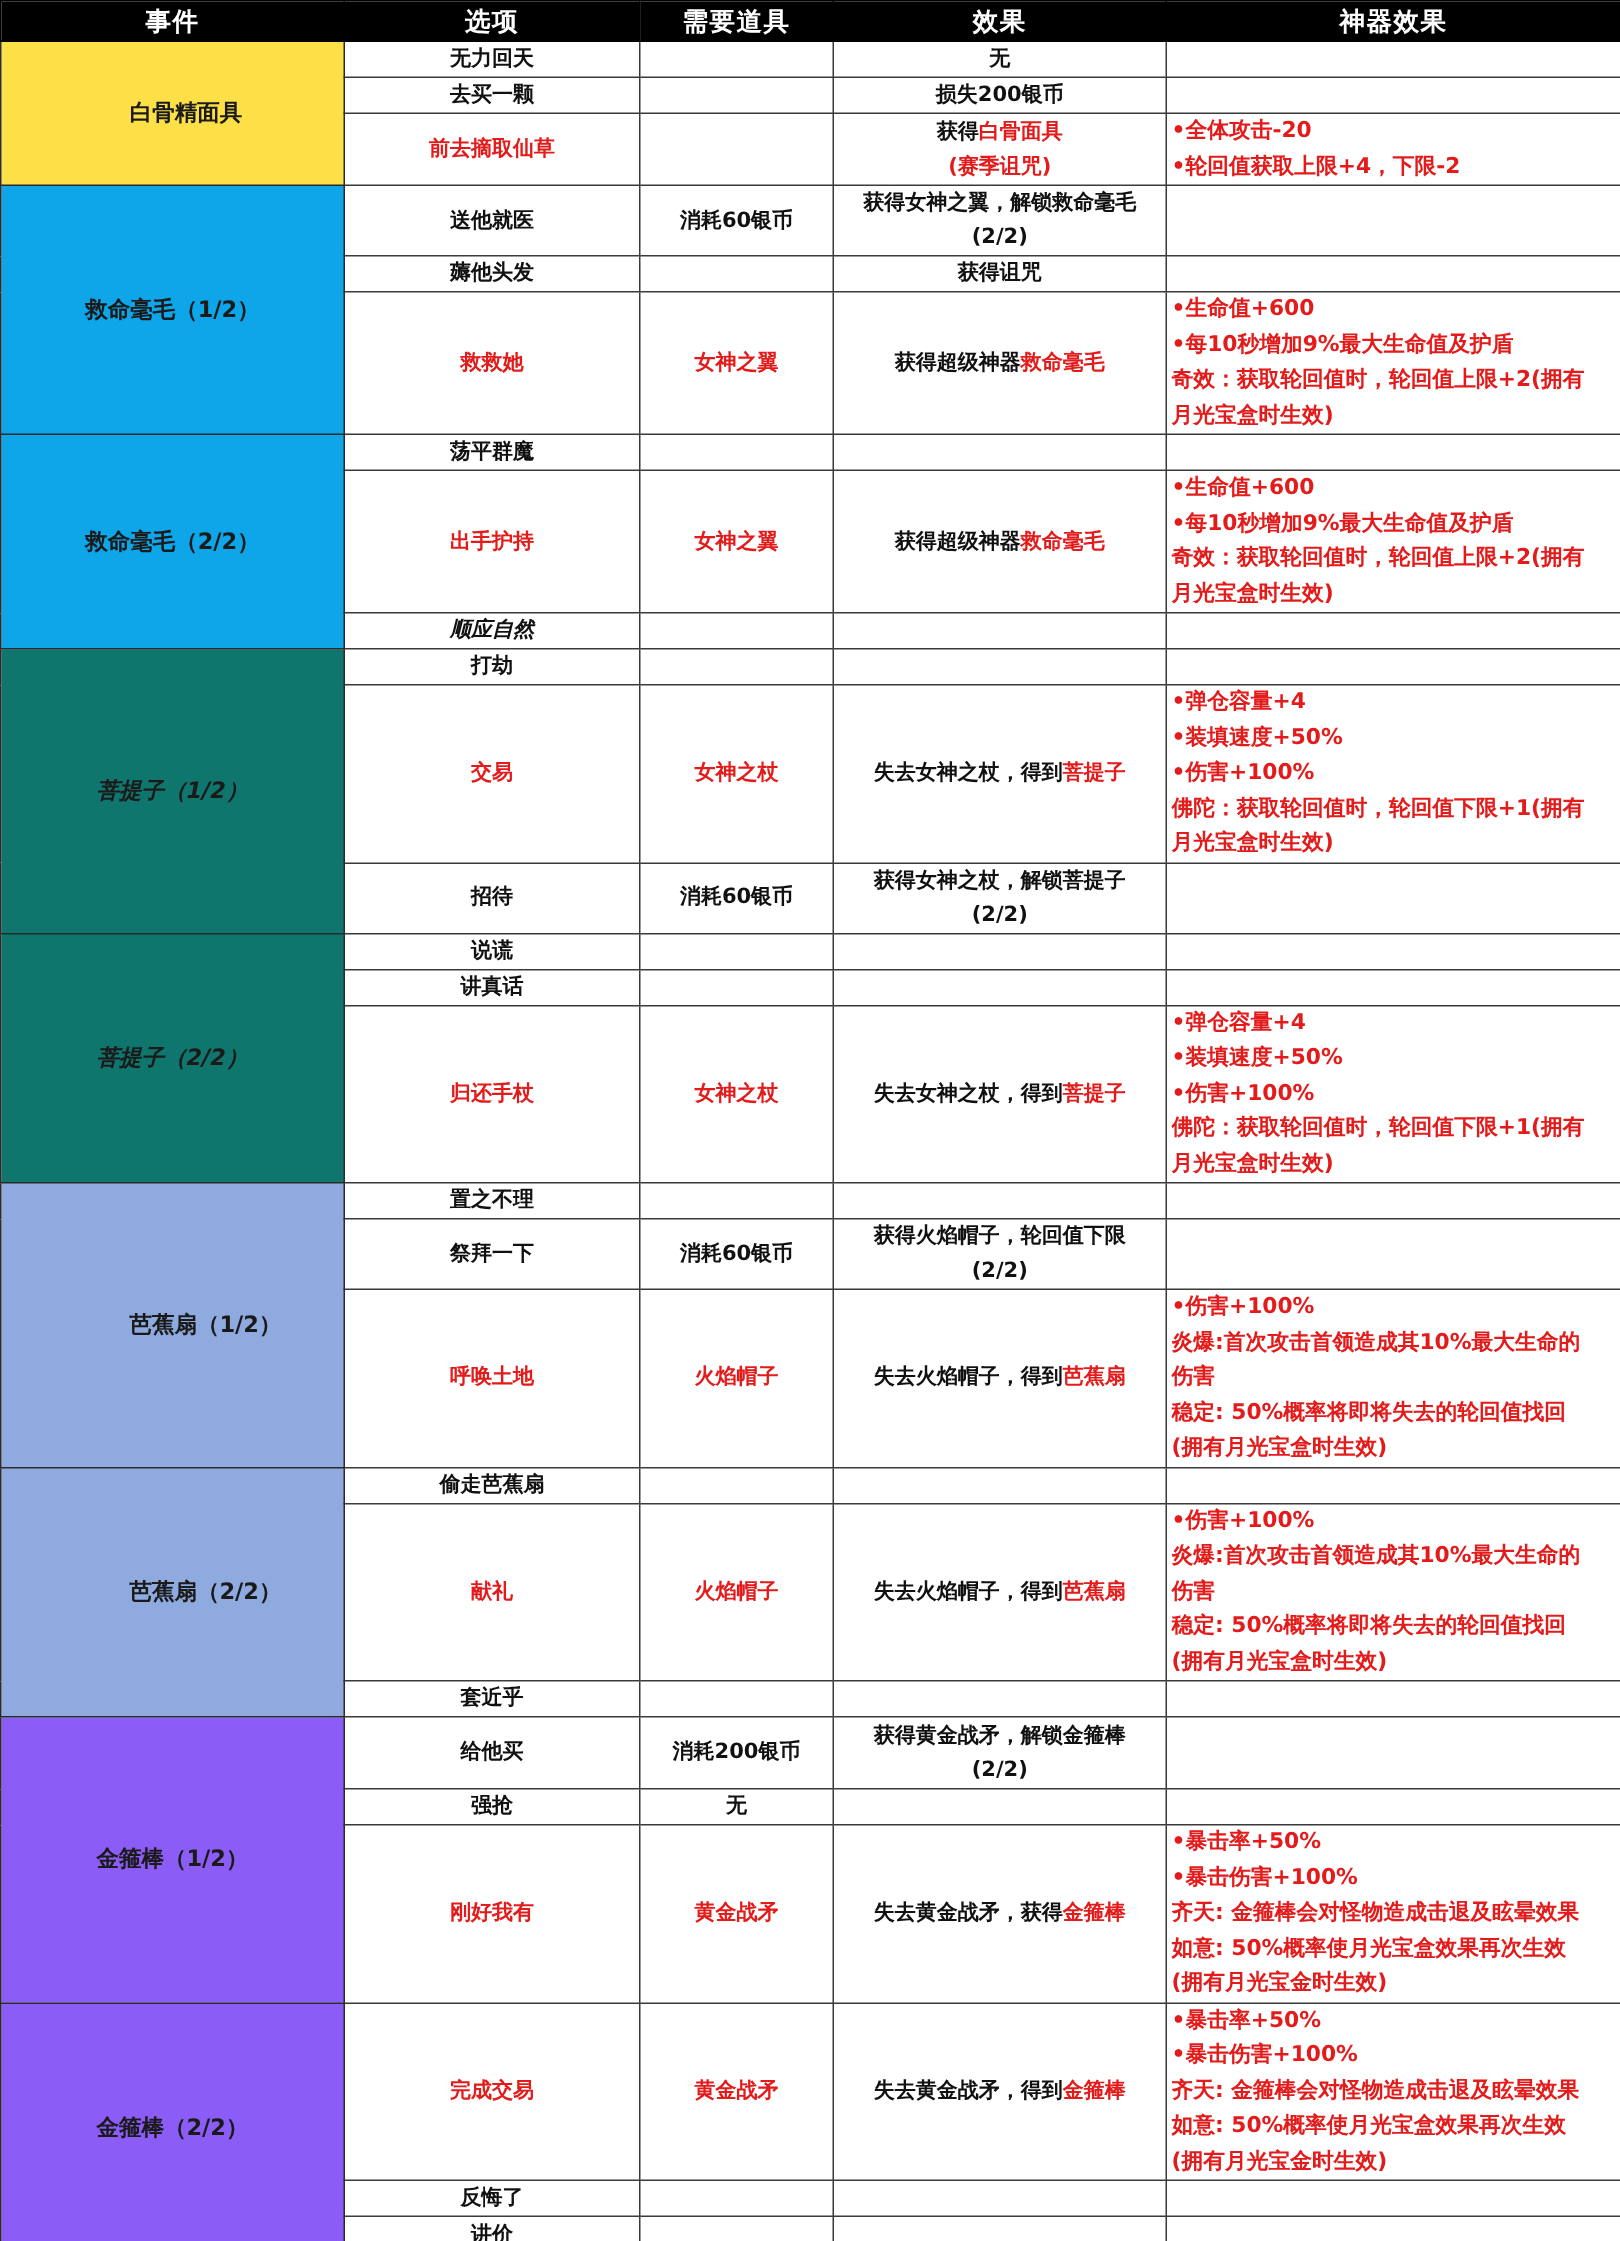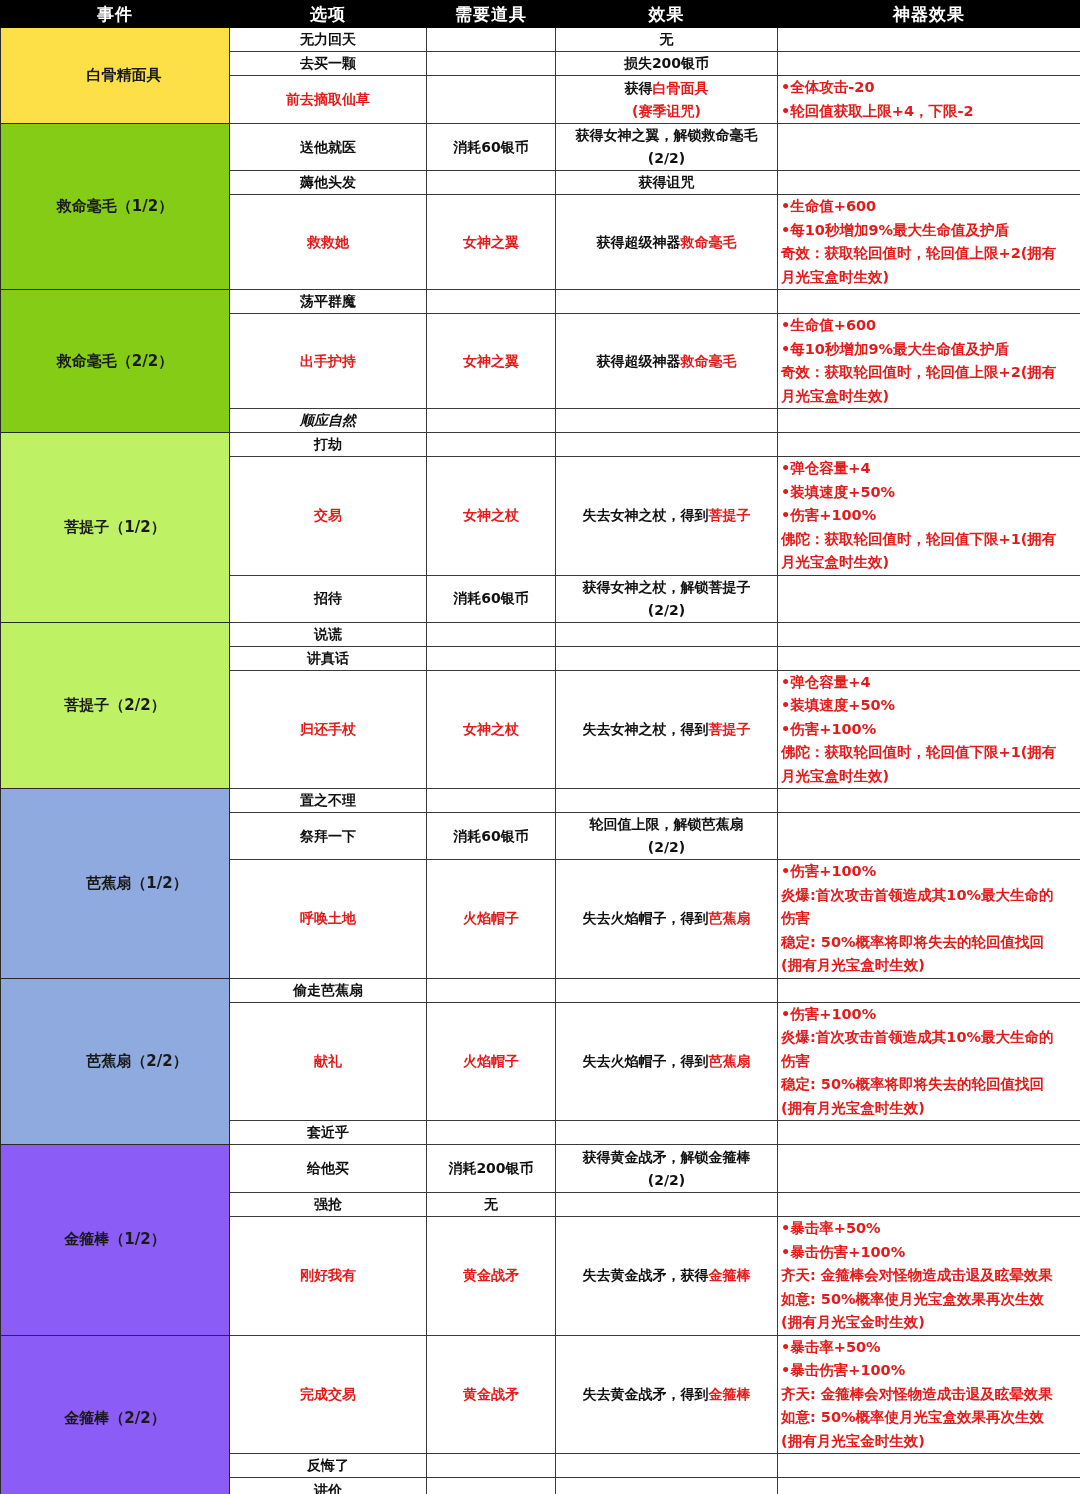--- a/index.html
+++ b/index.html
@@ -3,22 +3,22 @@
 <meta charset="utf-8">
 <style>
   html, body { margin:0; padding:0; background:#ffffff; }
   body { width:1080px; height:1494px; overflow:hidden; font-family:"DejaVu Sans","Liberation Sans",sans-serif; }
   table { border-collapse:collapse; table-layout:fixed; width:1080px; }
   col.c1 { width:229px; } col.c2 { width:197px; } col.c3 { width:129px; } col.c4 { width:222px; } col.c5 { width:303px; }
   th { background:#000000; color:#ffffff; height:26px; padding:0; font-size:17px; font-weight:bold; border:1px solid #000; letter-spacing:1px; }
   td { border:1px solid #3a3a3a; padding:0 2px; font-size:14px; font-weight:bold; text-align:center; vertical-align:middle; color:#111; line-height:23px; }
   td.event { color:#1a1a1a; font-size:15px; border-color:#2a2a2a; }
   td.bg-yellow { background:#fde047;padding-left:20px; }
-  td.bg-orange { background:#84cc16; }
-  td.bg-green  { background:#bef264; }
+  td.bg-orange { background:#0ea5e9; }
+  td.bg-green  { background:#0f766e;font-style:italic; }
   td.bg-blue   { background:#8eaadf;padding-left:46px; }
   td.bg-pink   { background:#8b5cf6; }
   .red { color:#e31b1b; }
   td.artifact { text-align:left; color:#e31b1b; font-size:14.5px; padding-left:3px; }
   td.artifact div { line-height:23.5px; white-space:nowrap; overflow:hidden; }
   .effect-line { display:block; }
 </style>
 </head>
 <body>
 
@@ -199,21 +199,21 @@
         <td></td>
         <td>
           <span class="effect-line"></span>
         </td>
         <td class="artifact"></td>
       </tr>
       <tr style="height: 47px;">
         <td>祭拜一下</td>
         <td>消耗60银币</td>
         <td>
-          <span class="effect-line">轮回值上限，解锁芭蕉扇</span>
+          <span class="effect-line">获得火焰帽子，轮回值下限</span>
           <span class="effect-line">(2/2)</span>
         </td>
         <td class="artifact"></td>
       </tr>
       <tr style="height: 118px;">
         <td class="red">呼唤土地</td>
         <td class="red">火焰帽子</td>
         <td>
           <span class="effect-line"><span>失去火焰帽子，得到</span><span class="red">芭蕉扇</span></span>
         </td>

